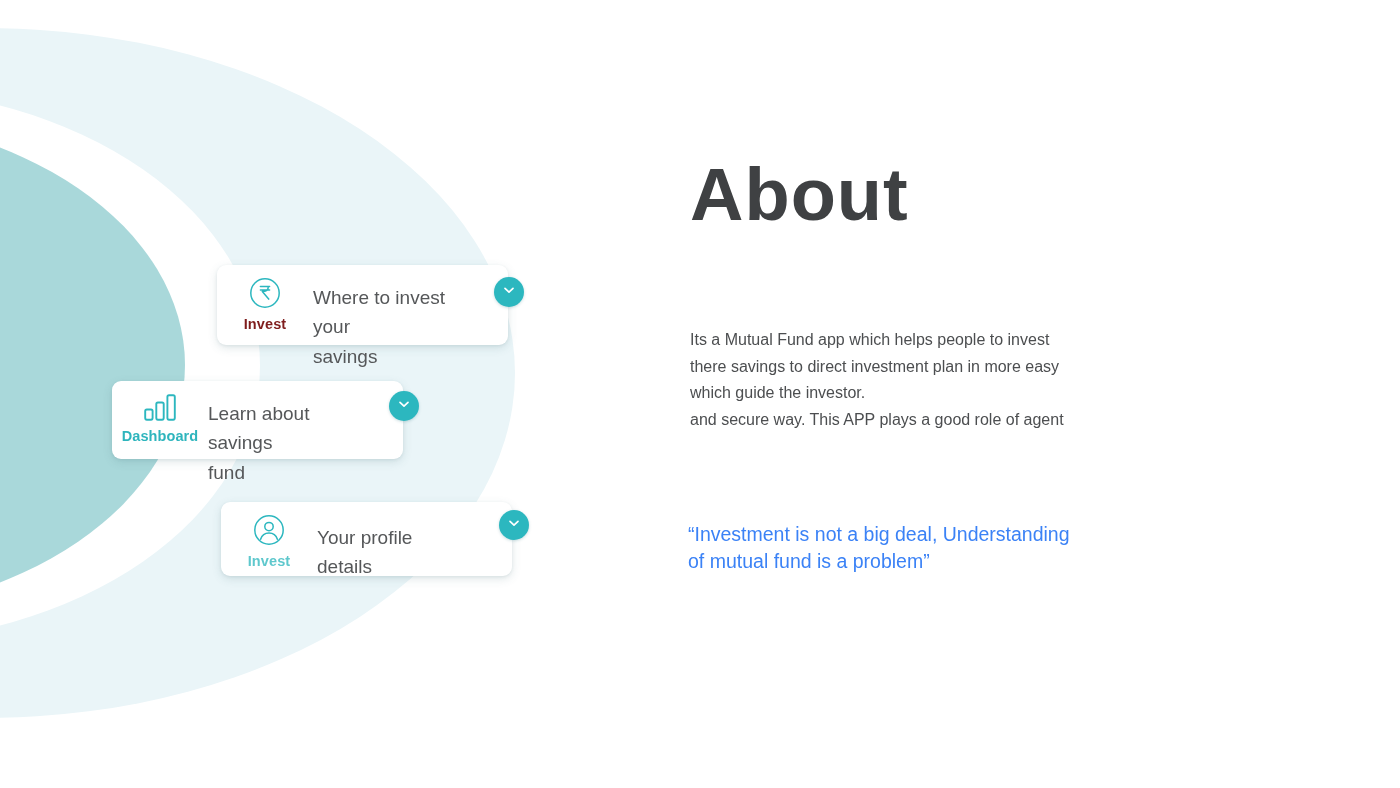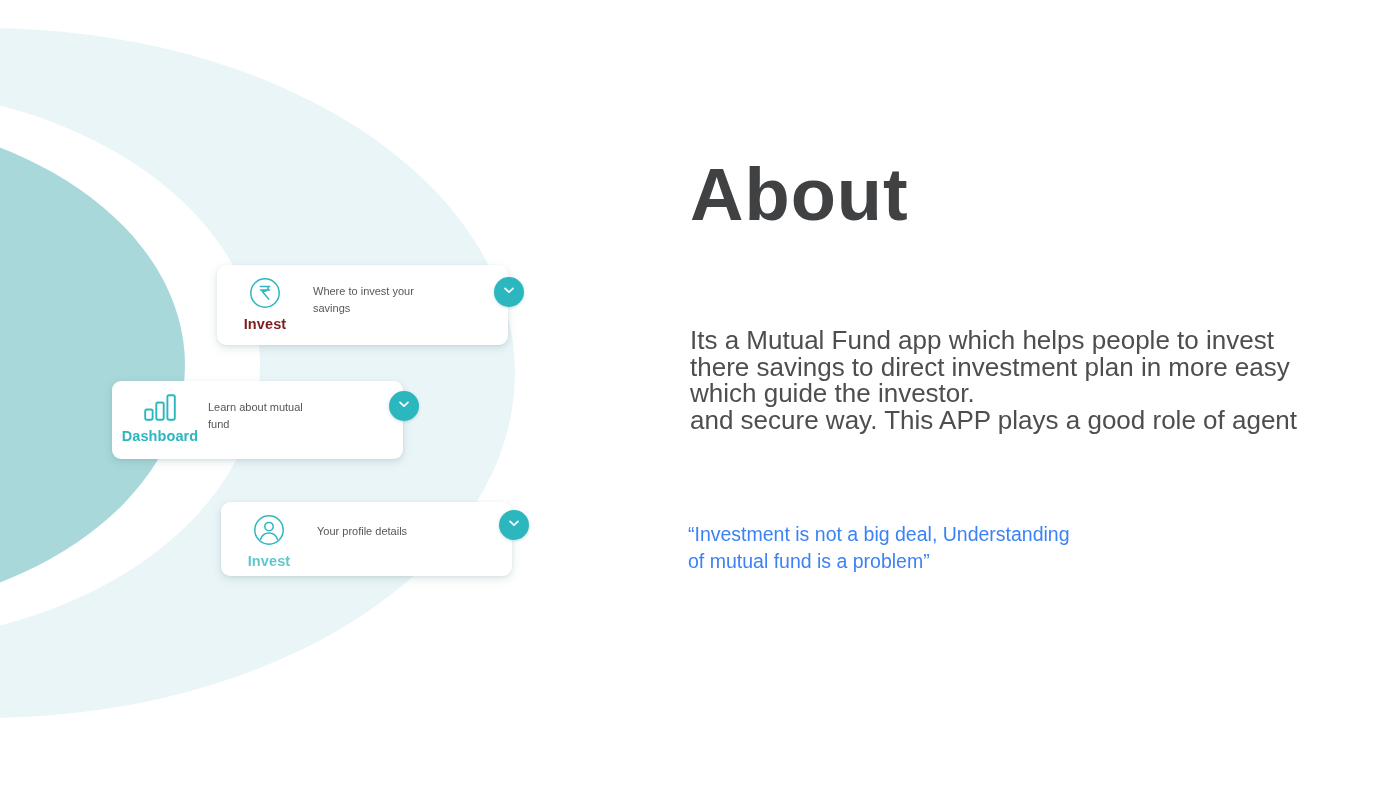--- a/index.html
+++ b/index.html
@@ -80,21 +80,21 @@
     font-size: 14.5px;
     font-weight: 700;
     letter-spacing: 0.1px;
     line-height: 1.1;
     white-space: nowrap;
   }
   .card-desc {
     flex: 1;
     padding-top: 18px;
     padding-right: 40px;
-    font-size: 11px;
+    font-size: 19px;
     line-height: 1.55;
     color: #555759;
   }
 
   .chevron-btn {
     position: absolute;
     width: 30px;
     height: 30px;
     border-radius: 50%;
     background: #2cb7bf;
@@ -118,21 +118,21 @@
     color: #3f4143;
     letter-spacing: 1px;
     line-height: 1;
     margin: 0;
   }
   #about-body {
     position: absolute;
     left: 690px;
     top: 327px;
     width: 620px;
-    font-size: 26px;
+    font-size: 16px;
     line-height: 26.5px;
     color: #4c4e50;
     margin: 0;
   }
   #about-quote {
     position: absolute;
     left: 688px;
     top: 521px;
     width: 600px;
     font-size: 19.5px;
@@ -179,21 +179,21 @@
       <span class="icon-shape">
         <svg width="36" height="30" viewBox="0 0 36 30" fill="none">
           <rect x="3.2" y="17.5" width="7.4" height="10.2" rx="1.6" stroke="#2cb7bf" stroke-width="1.9"></rect>
           <rect x="14.3" y="10.5" width="7.4" height="17.2" rx="1.6" stroke="#2cb7bf" stroke-width="1.9"></rect>
           <rect x="25.4" y="3.2" width="7.4" height="24.5" rx="1.6" stroke="#2cb7bf" stroke-width="1.9"></rect>
         </svg>
       </span>
       <span class="card-label" style="color:#2eb5bd;">Dashboard</span>
     </div>
     <div class="card-desc">
-      <div>Learn about mutual</div>
+      <div>Learn about savings</div>
       <div>fund</div>
     </div>
   </div>
   <div class="chevron-btn" id="chev-dashboard">
     <span>
       <svg width="16" height="16" viewBox="0 0 16 16" fill="none">
         <path d="M4 6.3L8 10.1L12 6.3" stroke="#ffffff" stroke-width="1.7" stroke-linecap="round" stroke-linejoin="round"></path>
       </svg>
     </span>
   </div>

